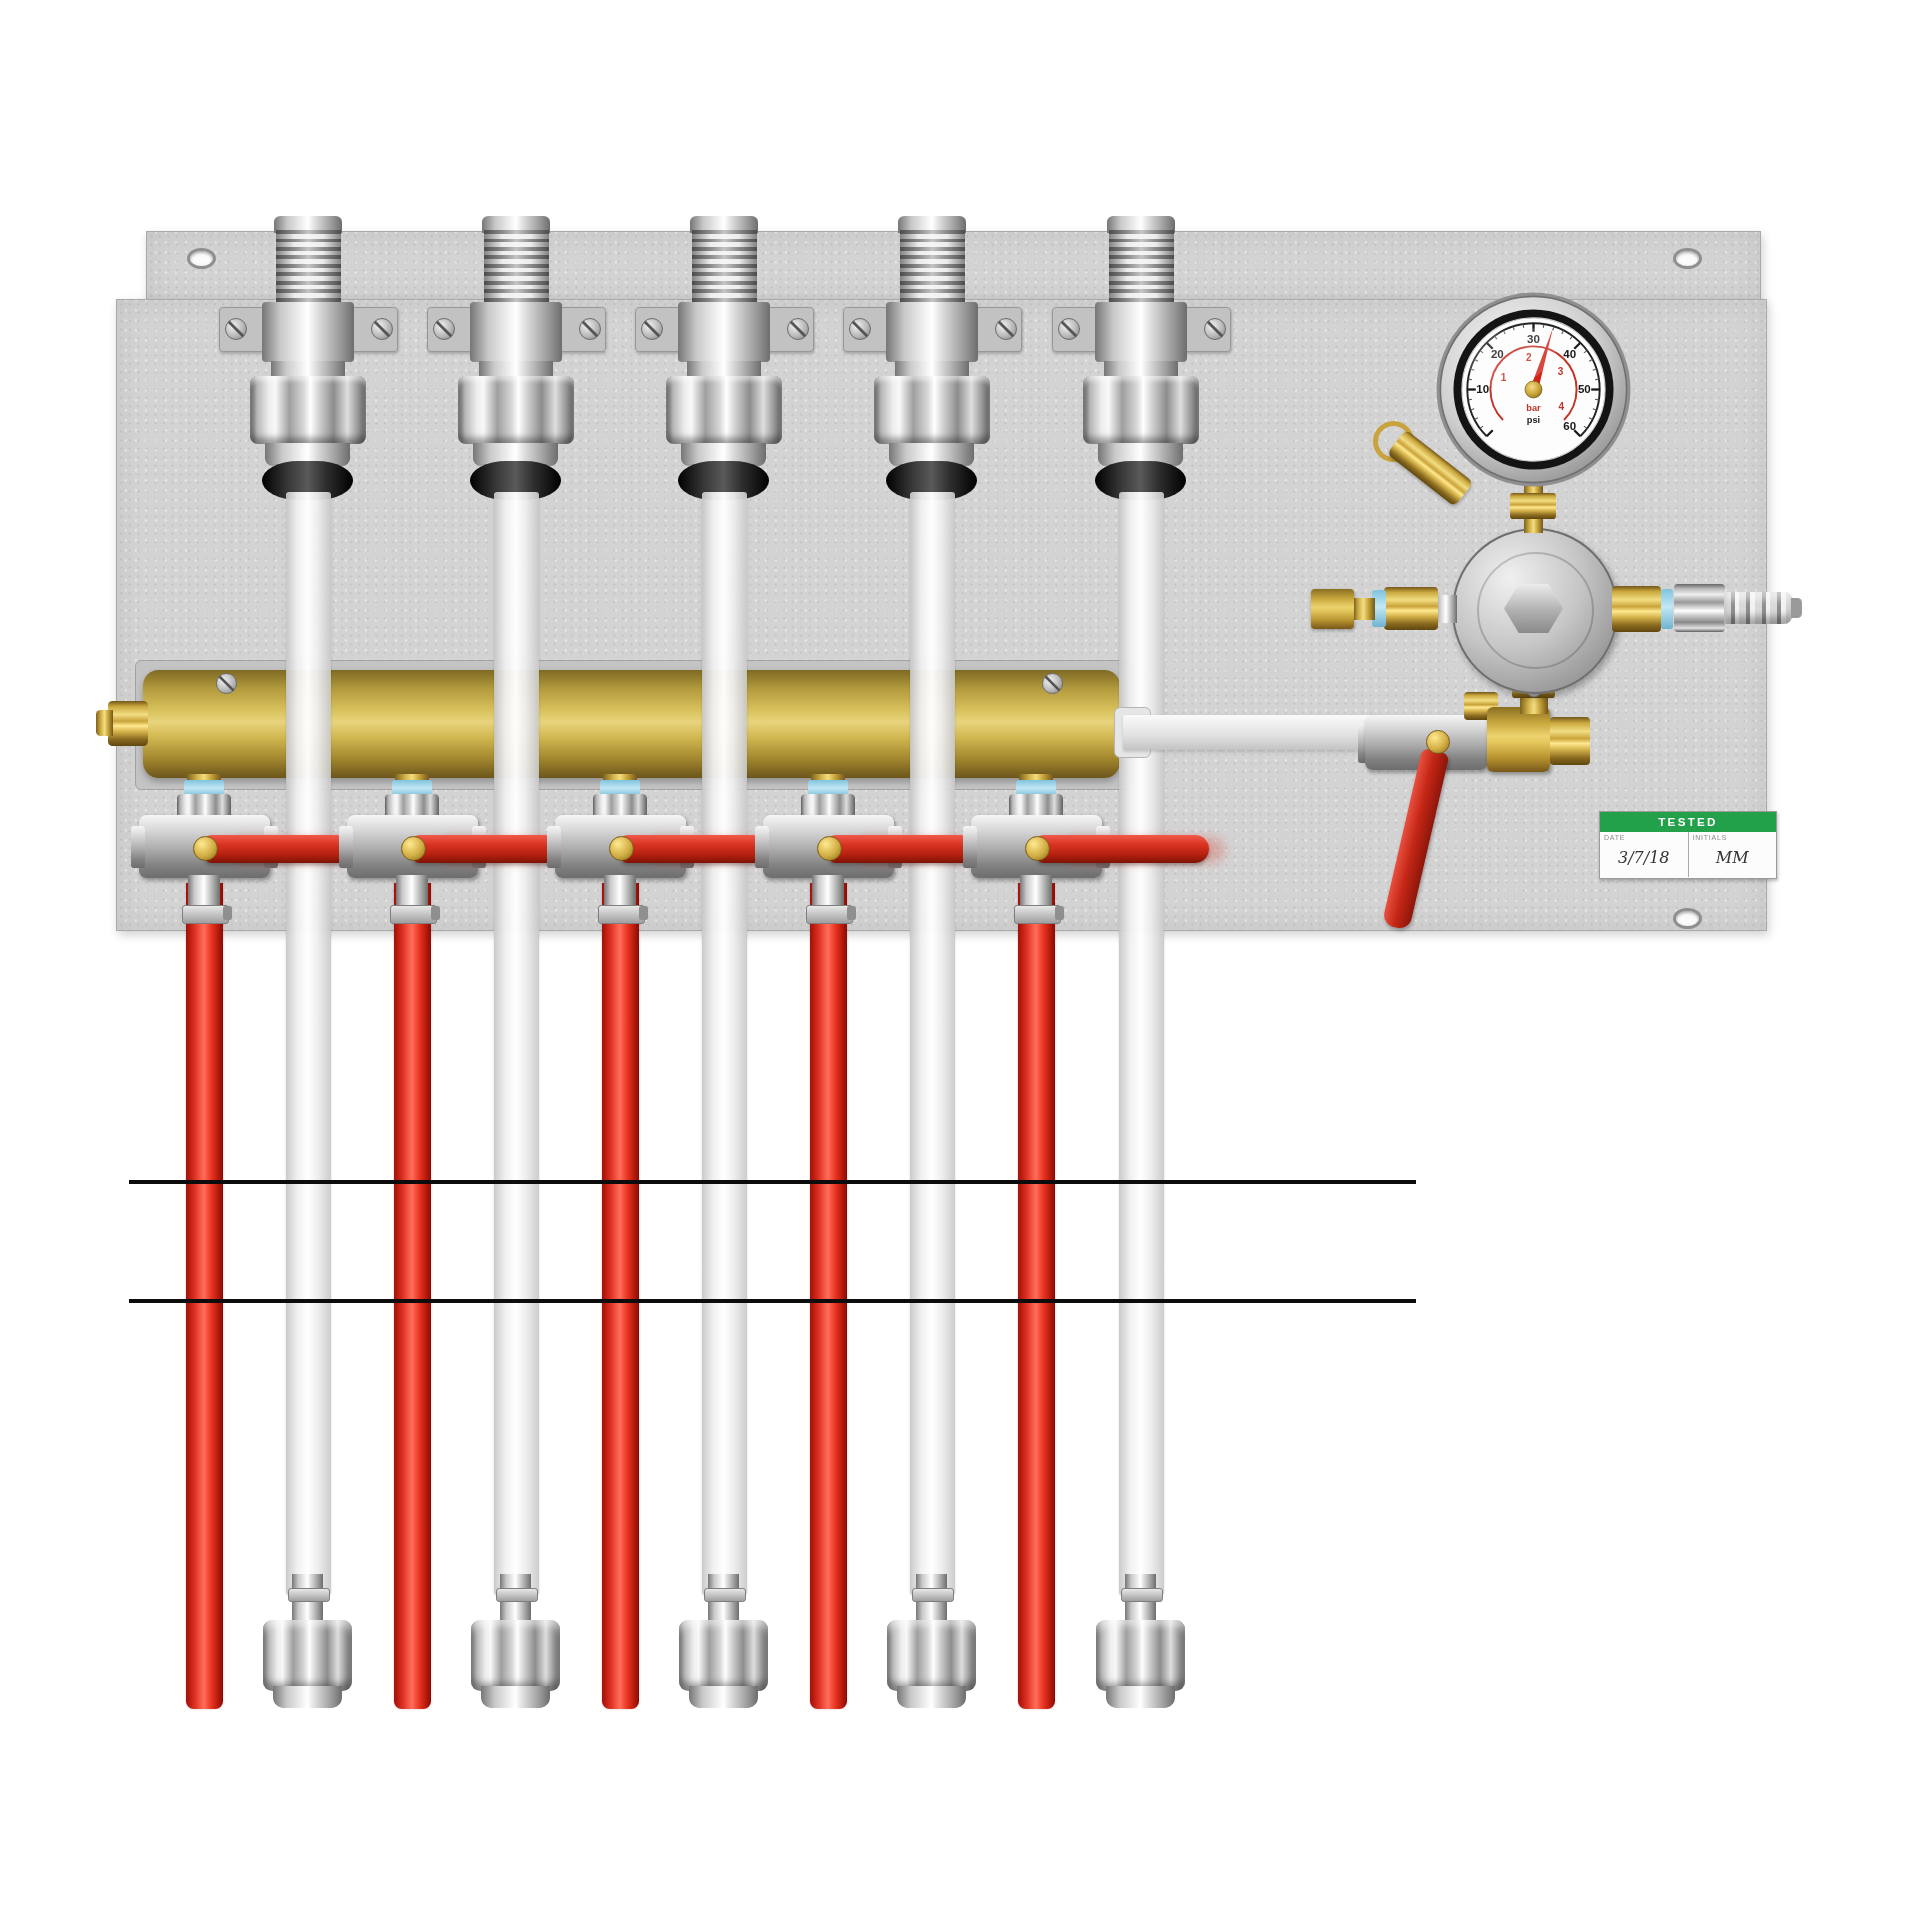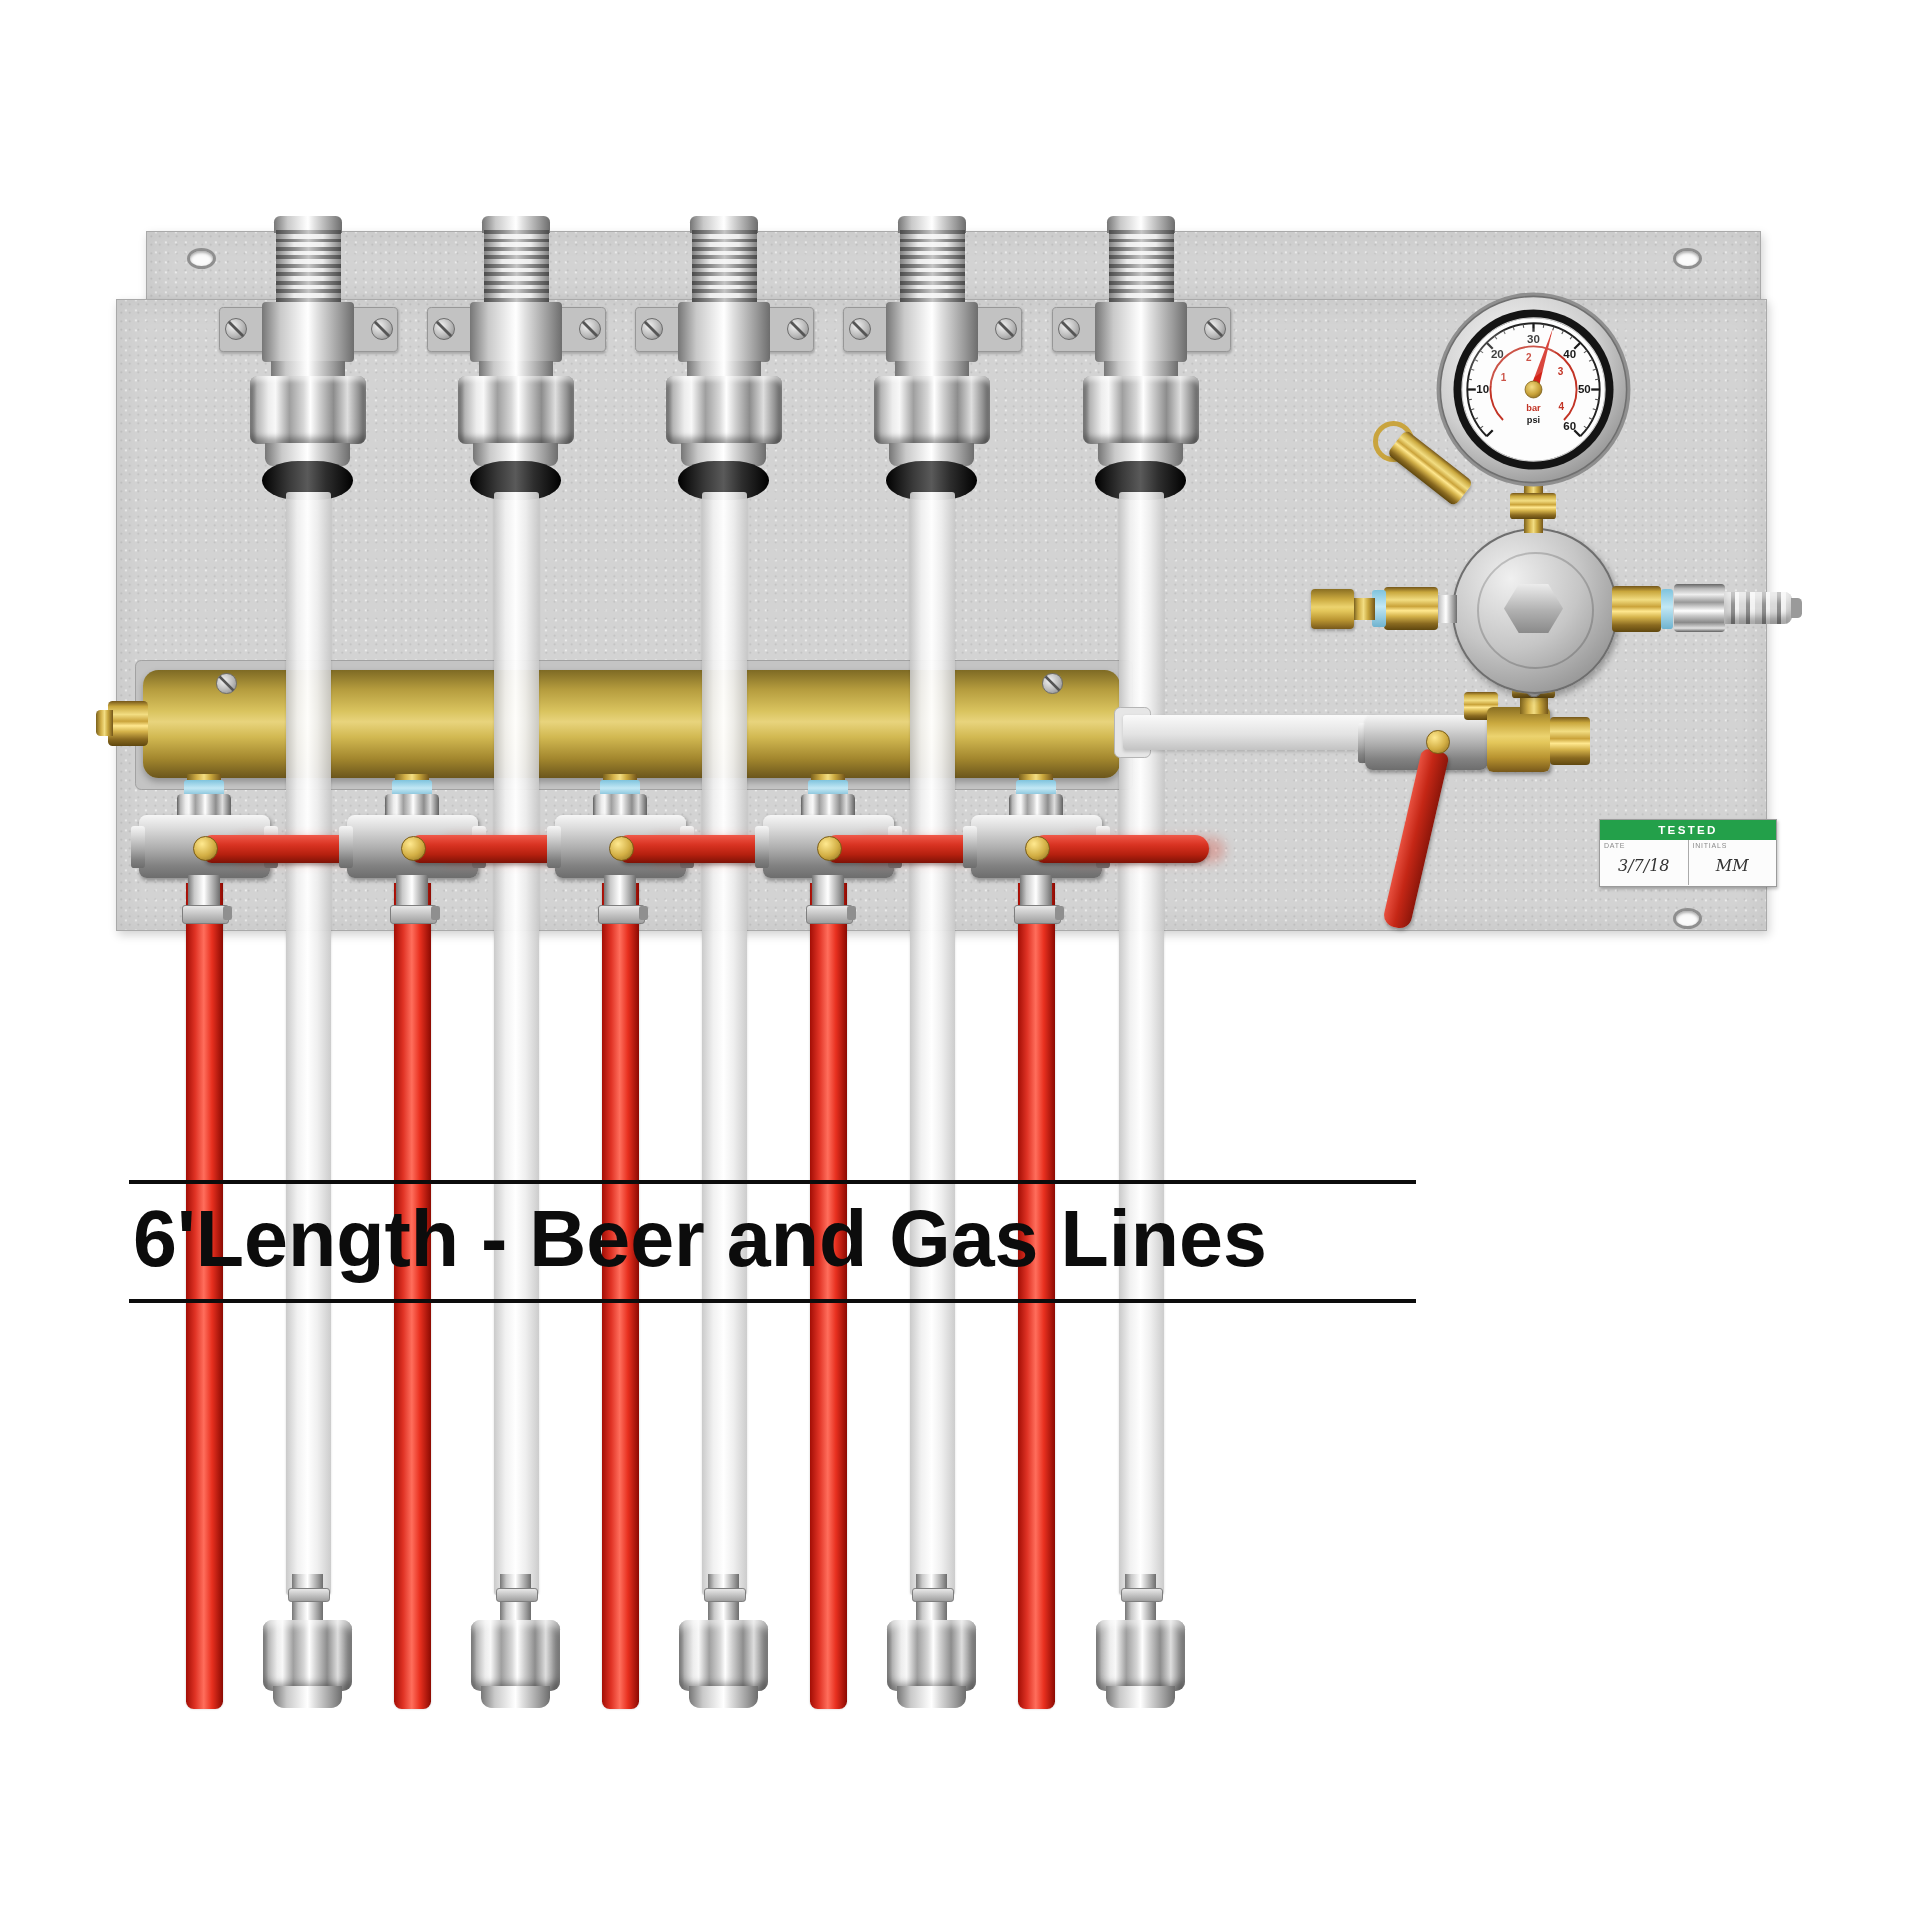--- a/index.html
+++ b/index.html
@@ -51,21 +51,21 @@
 
   .pivot-brass{border-radius:50%;border:0.8px solid #7a5c14;
     background:radial-gradient(circle at 35% 30%,#ffe98f,#d2ae44 55%,#8a6a1e);}
 
   .clamp{background:linear-gradient(180deg,#e8e8e8,#9f9f9f);border-radius:3.1px;border:0.8px solid #7e7e7e;}
 
   .barb-ridge{background:repeating-linear-gradient(90deg,#d9d9d9 0 7px,#8f8f8f 7px 10.8px,#f2f2f2 10.8px 15.4px);
     border-radius:0 7.7px 7.7px 0;box-shadow:inset 0 7.7px 7.7px rgba(255,255,255,.5),inset 0 -7.7px 7.7px rgba(0,0,0,.3);}
 
   
-  #tested{background:#fcfcfc;border:0.8px solid #9b9b9b;box-shadow:0.8px 1.5px 3.1px rgba(0,0,0,.25);margin-top:8px;}
+  #tested{background:#fcfcfc;border:0.8px solid #9b9b9b;box-shadow:0.8px 1.5px 3.1px rgba(0,0,0,.25);}
   #tested .hdr{height:20px;background:#23a04a;color:#fff;font-weight:bold;font-size:11.6px;
     letter-spacing:2.3px;text-align:center;line-height:20px;}
   #tested .body{display:flex;height:45px;}
   #tested .cell{position:relative;flex:1;}
   #tested .cell+.cell{border-left:0.8px solid #aaa;}
   #tested .mini{position:absolute;top:2.3px;left:3.9px;font-size:7px;color:#8a8a8a;letter-spacing:0.8px;}
   #tested .hand{position:absolute;inset:0;display:flex;align-items:center;justify-content:center;
     font-family:"DejaVu Serif",serif;font-style:italic;font-size:16px;color:#333;padding-top:6.2px;}
 
   
@@ -433,17 +433,16 @@
         <span class="hand">3/7/18</span>
       </div>
       <div class="cell">
         <span class="mini">INITIALS</span>
         <span class="hand">MM</span>
       </div>
     </div>
   </div>
 
   <div class="abs rule" style="left:129px;top:1180px;width:1287px;height:3.9px;z-index:9"></div>
-  <div class="abs" id="banner-text" style="left:133px;top:1193px;z-index:9">6'Length - Beer and Gas Lines</div>
   <div class="abs rule" style="left:129px;top:1299px;width:1287px;height:3.9px;z-index:9"></div>
 
 </div>
 
 
 </body></html>

